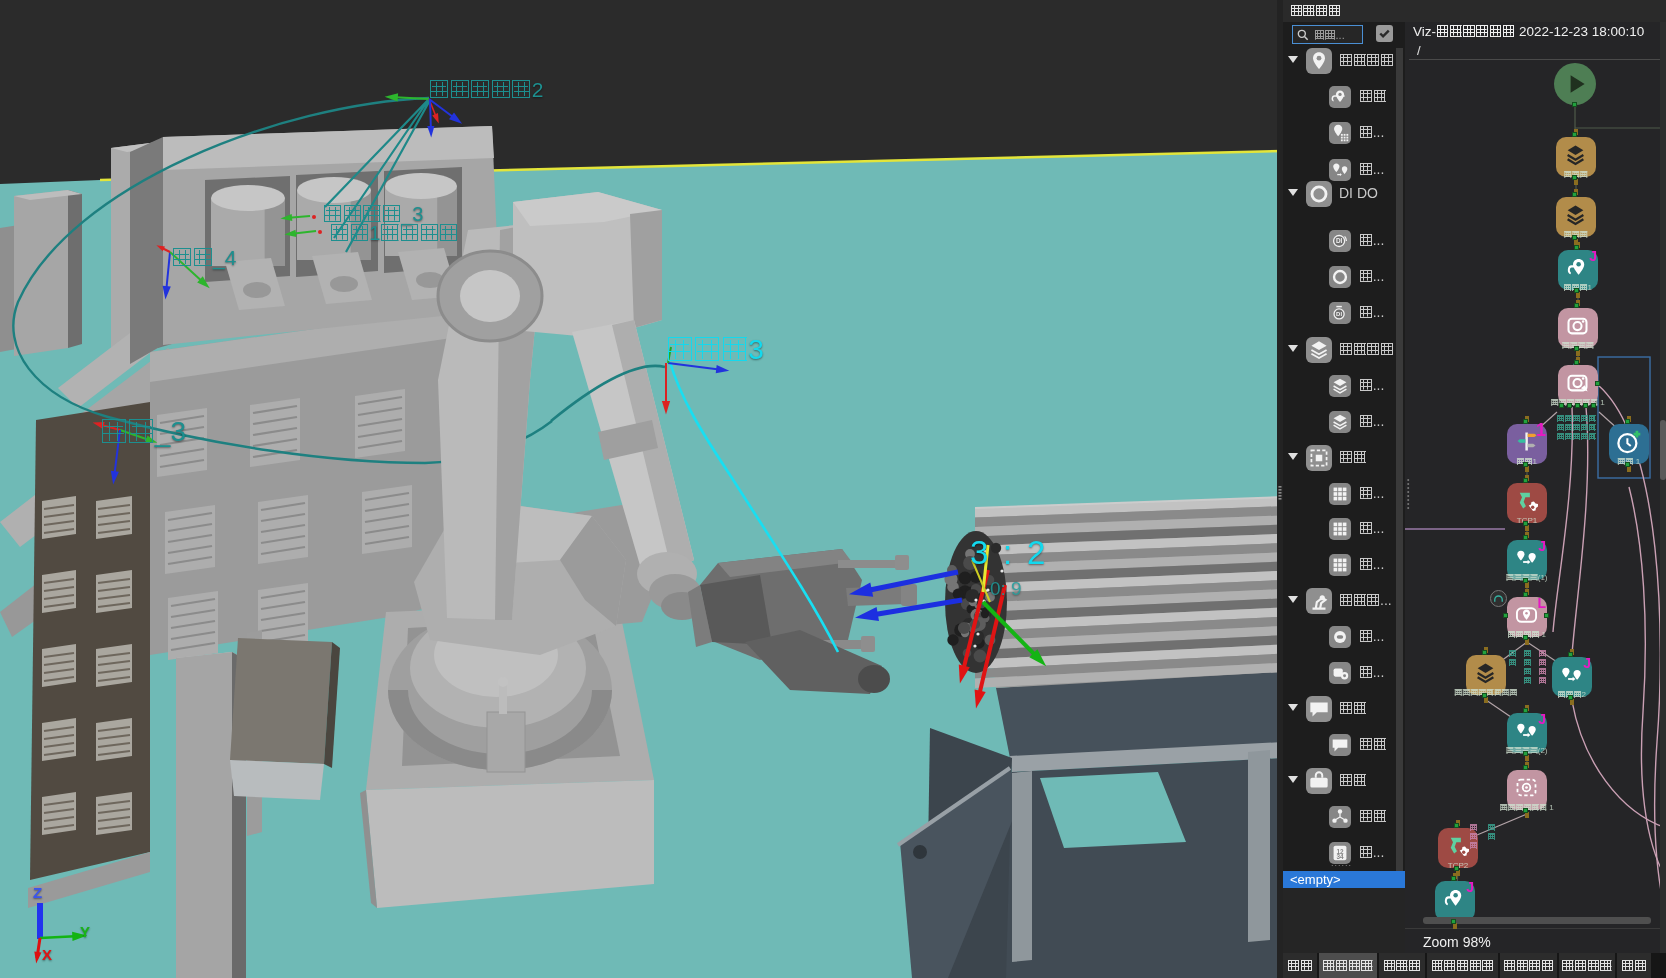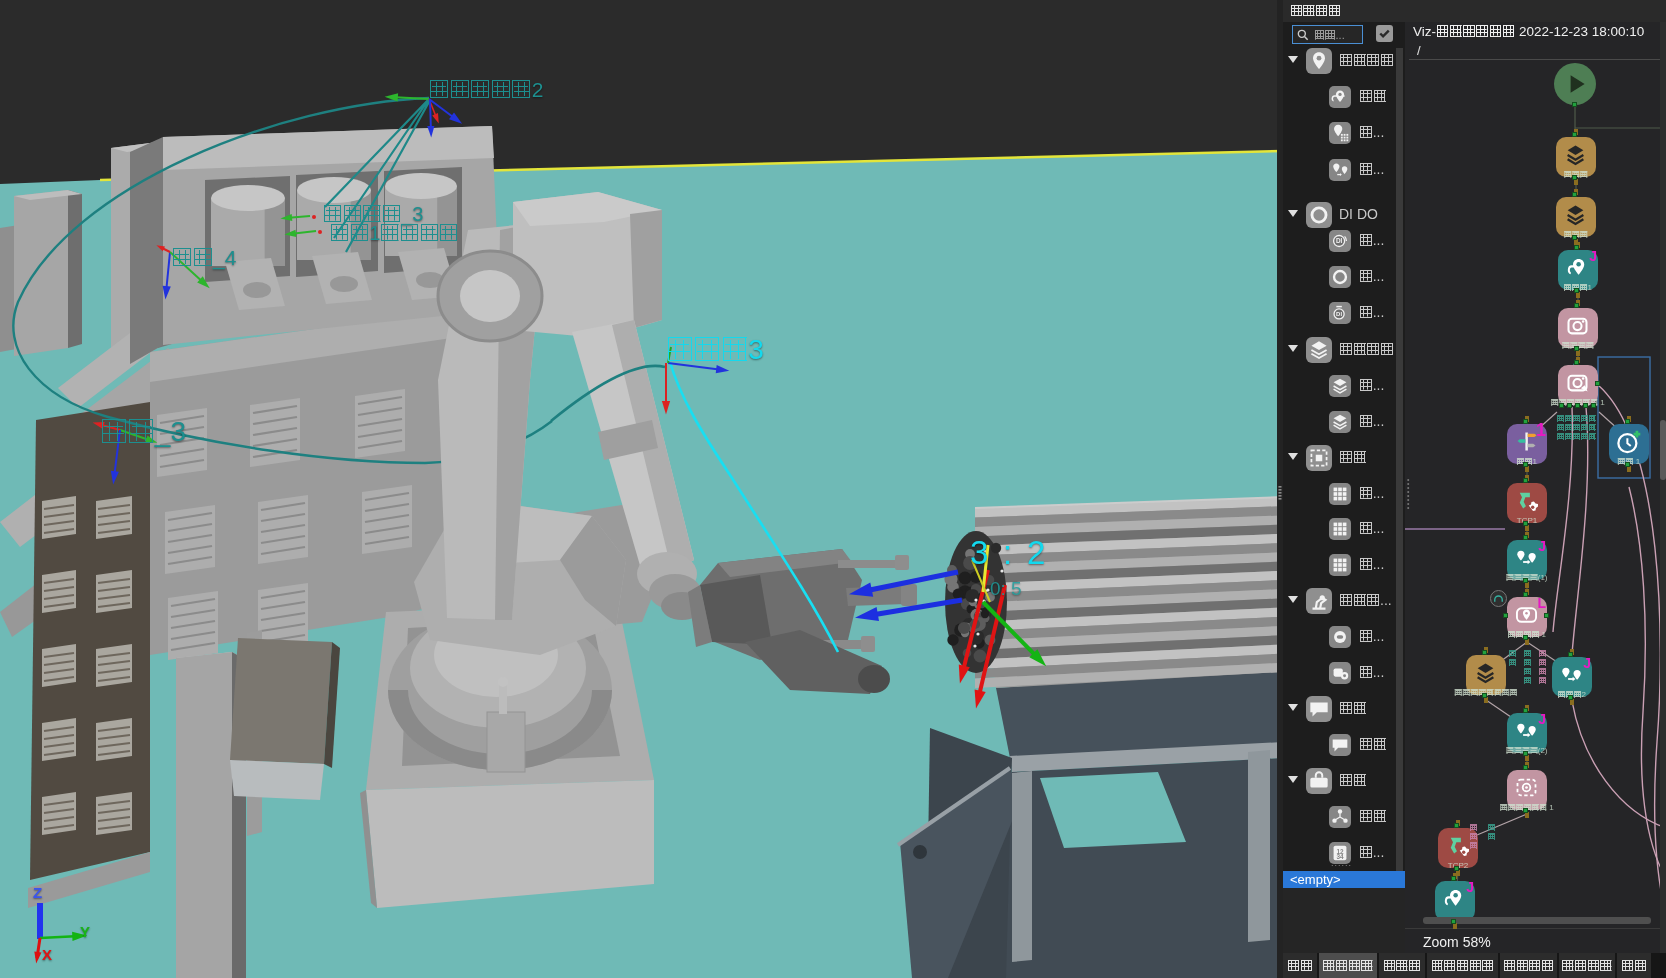--- a/index.html
+++ b/index.html
@@ -369,21 +369,21 @@
 <rect x="1278.5" y="495" width="3" height="1.6" fill="#8a8a8a"></rect>
 <rect x="1278.5" y="498" width="3" height="1.6" fill="#8a8a8a"></rect>
 </svg>
 <div class="lbl" style="left:429px;top:78px;font-size:21px;color:#1d8f8f;"><i class="z"></i><i class="z"></i><i class="z"></i><i class="z"></i><i class="z"></i>2</div>
 <div class="lbl" style="left:323px;top:203px;font-size:20px;color:#1d8f8f;"><i class="z"></i><i class="z"></i><i class="z"></i><i class="z"></i>_3</div>
 <div class="lbl" style="left:330px;top:222px;font-size:20px;color:#1d8f8f;"><i class="z"></i><i class="z"></i>1<i class="z"></i><i class="z"></i><i class="z"></i><i class="z"></i></div>
 <div class="lbl" style="left:172px;top:246px;font-size:21px;color:#1d8f8f;"><i class="z"></i><i class="z"></i>_4</div>
 <div class="lbl" style="left:100px;top:416px;font-size:28px;color:#1d8f8f;"><i class="z"></i><i class="z"></i>_3</div>
 <div class="lbl" style="left:666px;top:334px;font-size:28px;color:#13d9ee;"><i class="z"></i><i class="z"></i><i class="z"></i>3</div>
 <div class="lbl" style="left:970px;top:534px;font-size:33px;color:#13d9ee;letter-spacing:6px">3 : 2</div>
-<div class="lbl" style="left:990px;top:578px;font-size:19px;color:#1d9b9b;opacity:.85;">0: 5</div>
+<div class="lbl" style="left:990px;top:578px;font-size:19px;color:#1d9b9b;opacity:.85;">0: 9</div>
 <div class="lbl" style="left:33px;top:884px;font-size:15px;color:#3a55f0;font-weight:bold">Z</div>
 <div class="lbl" style="left:80px;top:923px;font-size:15px;color:#18b418;font-weight:bold">Y</div>
 <div class="lbl" style="left:42px;top:946px;font-size:15px;color:#e01414;font-weight:bold">X</div>
 </div>
 <div id="hdr"><i class="z"></i><i class="z"></i><i class="z"></i><i class="z"></i></div>
 <div id="tree">
     <div style="position:absolute;left:9px;top:3px;width:71px;height:19px;background:#262626;border:1px solid #4a8fd4">
       <svg width="14" height="14" viewBox="0 0 24 24" style="position:absolute;left:3px;top:2px">
         <circle cx="10" cy="10" r="6" fill="none" stroke="#cccccc" stroke-width="2.4"></circle>
         <line x1="14.5" y1="14.5" x2="20" y2="20" stroke="#cccccc" stroke-width="2.6"></line>
@@ -435,21 +435,21 @@
       <span class="kico">
         <svg width="22" height="22" viewBox="0 0 24 24" style="position:absolute;left:0;top:0">
           <path d="M8 5C6 5 4.6 6.5 4.6 8.3 4.6 10.6 8 14.5 8 14.5s3.4-3.9 3.4-6.2C11.4 6.5 10 5 8 5z" fill="#f2f2f2"></path>
           <path d="M17 8c-1.8 0-3 1.3-3 2.9 0 2 3 5.6 3 5.6s3-3.6 3-5.6c0-1.6-1.2-2.9-3-2.9z" fill="#f2f2f2"></path>
           <path d="M9 17l4 0" stroke="#f2f2f2" stroke-width="1.4"></path>
           <path d="M12 15.5l2 1.5-2 1.5z" fill="#f2f2f2"></path>
         </svg>
       </span>
       <span class="tlab" style="left:76px"><i class="z"></i>...</span>
     </div>
-<div class="trow" style="top:175px">
+<div class="trow" style="top:154px">
       <span class="tri"></span>
       <span class="cico">
         <svg width="26" height="26" viewBox="0 0 24 24" style="position:absolute;left:0;top:0">
           <circle cx="12" cy="12" r="6.5" fill="none" stroke="#f2f2f2" stroke-width="2.6"></circle>
         </svg>
       </span>
       <span class="tlab" style="left:56px">DI DO</span>
     </div>
 <div class="trow" style="top:201px">
       <span class="kico">
@@ -912,21 +912,21 @@
         <path d="M6 14a6 6 0 0 1 12 0M6 14v3M18 14v3" stroke="#35b0a0" stroke-width="2.2" fill="none"></path>
       </svg></div>
 <div style="position:absolute;left:152px;top:392px;font-size:8px;line-height:9px;color:#3aa08d;opacity:.85;white-space:nowrap"><i class="z"></i><i class="z"></i><i class="z"></i><i class="z"></i><i class="z"></i><br><i class="z"></i><i class="z"></i><i class="z"></i><i class="z"></i><i class="z"></i><br><i class="z"></i><i class="z"></i><i class="z"></i><i class="z"></i><i class="z"></i></div>
 <div style="position:absolute;left:104px;top:627px;font-size:8px;line-height:9px;color:#3aa08d;opacity:.85;white-space:nowrap"><i class="z"></i><br><i class="z"></i></div>
 <div style="position:absolute;left:119px;top:627px;font-size:8px;line-height:9px;color:#3aa08d;opacity:.85;white-space:nowrap"><i class="z"></i><br><i class="z"></i><br><i class="z"></i><br><i class="z"></i></div>
 <div style="position:absolute;left:134px;top:627px;font-size:8px;line-height:9px;color:#c582a8;opacity:.85;white-space:nowrap"><i class="z"></i><br><i class="z"></i><br><i class="z"></i><br><i class="z"></i></div>
 <div style="position:absolute;left:65px;top:801px;font-size:8px;line-height:9px;color:#c582a8;opacity:.85;white-space:nowrap"><i class="z"></i><br><i class="z"></i><br><i class="z"></i></div>
 <div style="position:absolute;left:83px;top:801px;font-size:8px;line-height:9px;color:#3aa08d;opacity:.85;white-space:nowrap"><i class="z"></i><br><i class="z"></i></div>
 <div style="position:absolute;left:18px;top:895px;width:228px;height:7px;border-radius:3px;background:#4f4f4f"></div>
 <div style="position:absolute;left:0;top:906px;width:261px;height:1px;background:#3a3a3a"></div>
-<div style="position:absolute;left:18px;top:912px;font-size:14px;color:#f0f0f0">Zoom 58%</div>
+<div style="position:absolute;left:18px;top:912px;font-size:14px;color:#f0f0f0">Zoom 98%</div>
 <div style="position:absolute;left:2px;top:456px;width:4px;height:40px;color:#777;font-size:7px;line-height:4px">•<br>•<br>•<br>•<br>•<br>•<br>•<br>•</div>
 <div style="position:absolute;left:255px;top:0px;width:6px;height:931px;background:#2e2e2e"></div>
 <div style="position:absolute;left:255px;top:398px;width:6px;height:60px;background:#5a5a5a;border-radius:3px"></div>
   </div>
 <div id="tabs">
     <div class="tab" style="width:34px">
       <i class="z"></i>
       <i class="z"></i>
     </div>
 <div class="tab on" style="width:58px">

